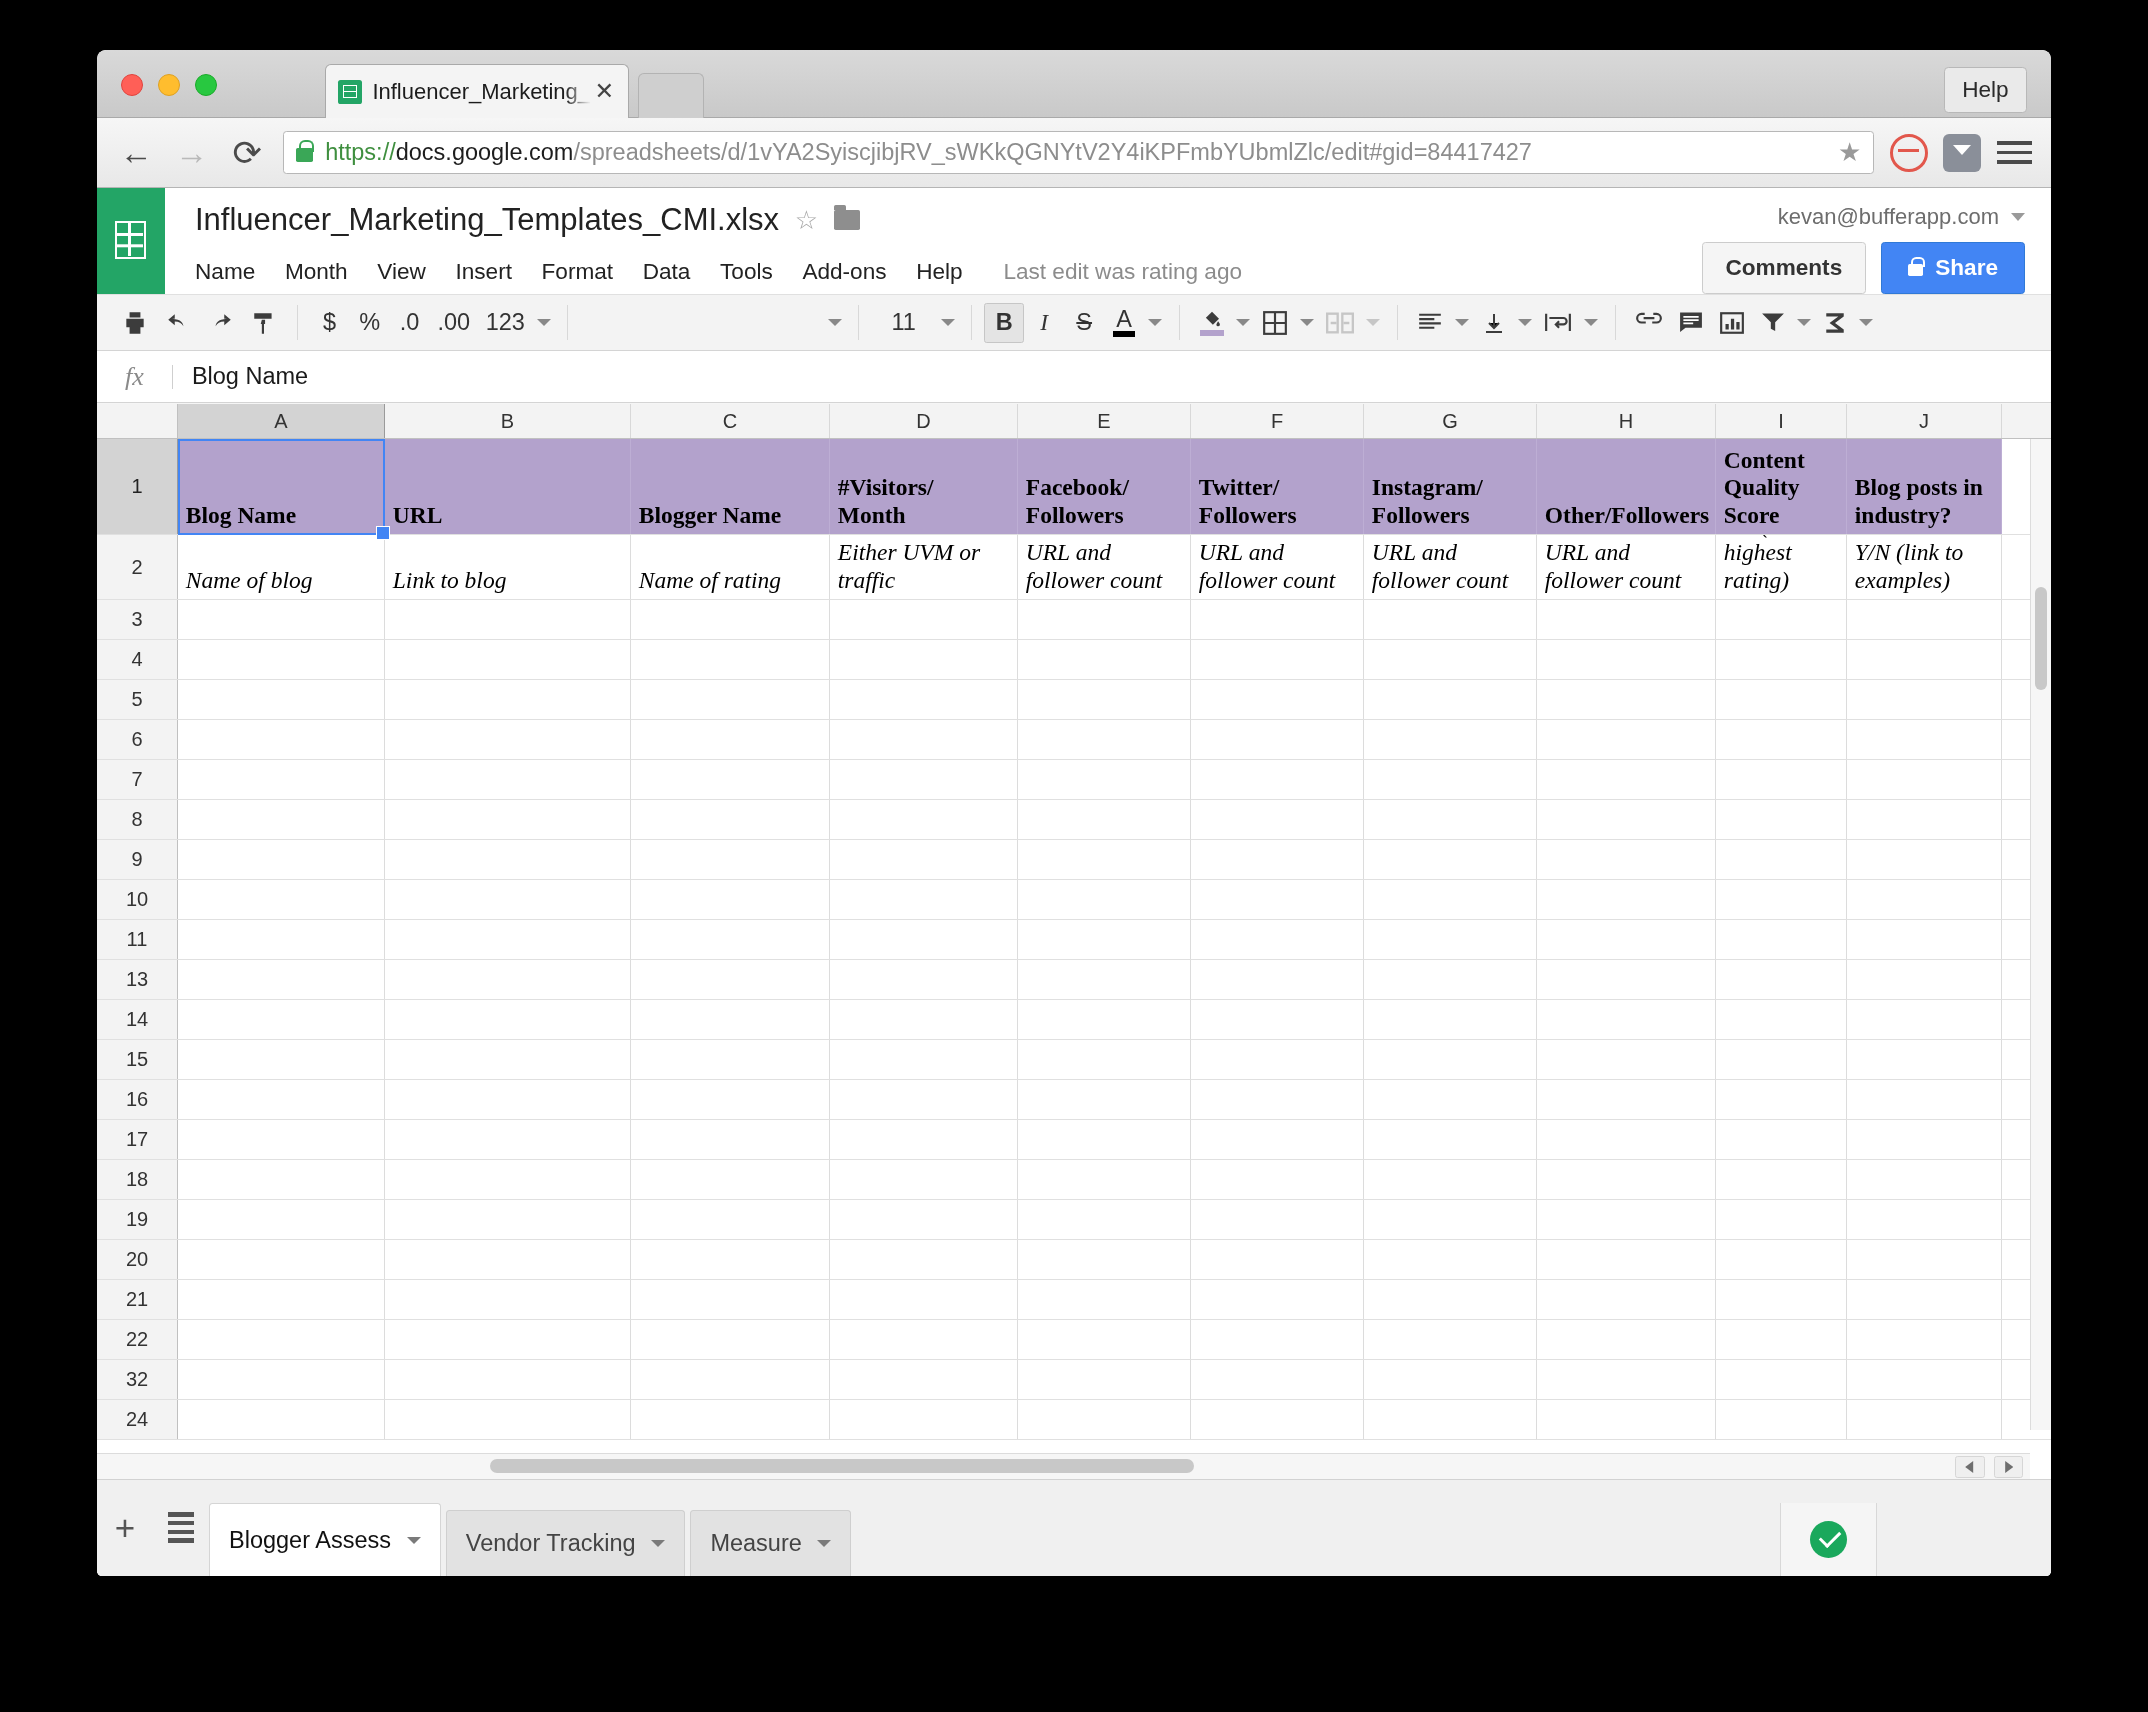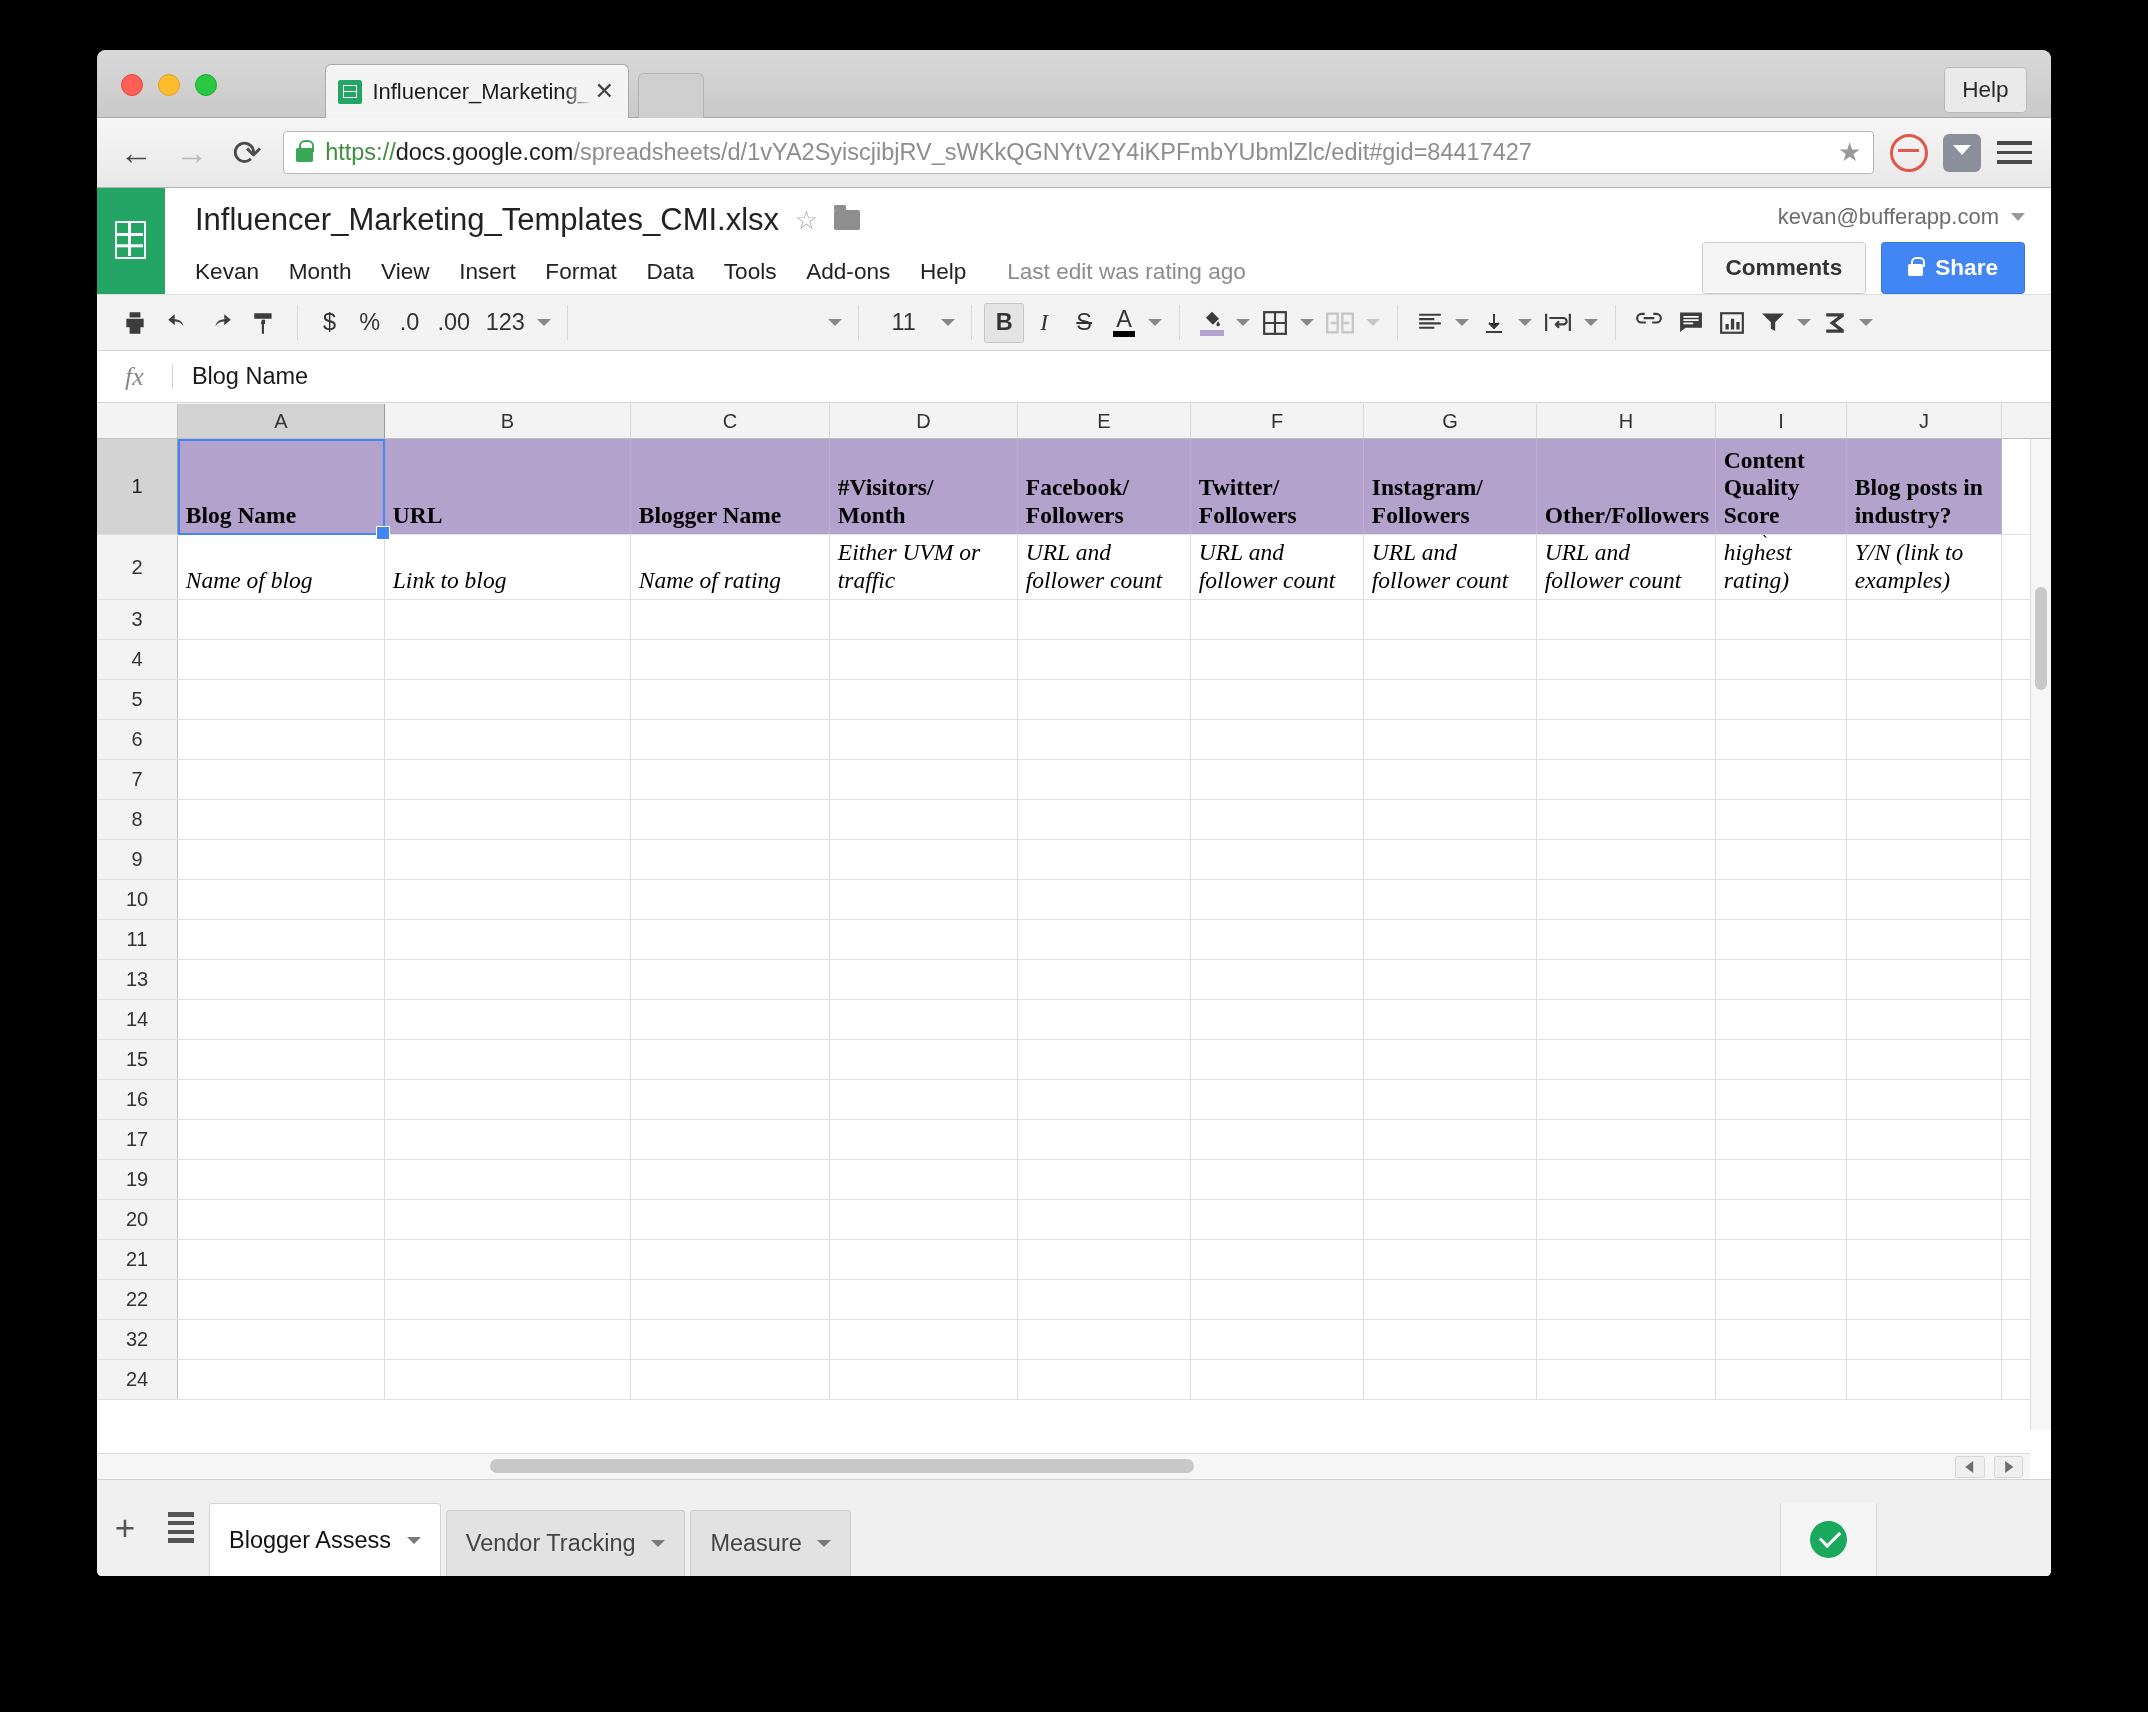--- a/index.html
+++ b/index.html
@@ -328,21 +328,21 @@
           <i></i>
         </div>
 
       <div class="doctitle-row">
         <span class="doctitle">Influencer_Marketing_Templates_CMI.xlsx</span>
         <span class="icon-star">☆</span>
         <span class="icon-folder"></span>
       </div>
 
       <div class="menubar">
-        <span class="menuitem">Kevan</span>
+        <span class="menuitem">Name</span>
         <span class="menuitem">Month</span>
         <span class="menuitem">View</span>
         <span class="menuitem">Insert</span>
         <span class="menuitem">Format</span>
         <span class="menuitem">Data</span>
         <span class="menuitem">Tools</span>
         <span class="menuitem">Add-ons</span>
         <span class="menuitem">Help</span>
         <span class="lastedit">Last edit was rating ago</span>
       </div>
@@ -781,20 +781,33 @@
             <div class="cell" style="flex-basis: 188px; width: 188px;"></div>
             <div class="cell" style="flex-basis: 173px; width: 173px;"></div>
             <div class="cell" style="flex-basis: 173px; width: 173px;"></div>
             <div class="cell" style="flex-basis: 173px; width: 173px;"></div>
             <div class="cell" style="flex-basis: 179px; width: 179px;"></div>
             <div class="cell" style="flex-basis: 131px; width: 131px;"></div>
             <div class="cell" style="flex-basis: 155px; width: 155px;"></div>
           </div>
           <div class="row row-empty">
             <div class="rh">17</div>
+            <div class="cell" style="flex-basis: 207px; width: 207px;"></div>
+            <div class="cell" style="flex-basis: 246px; width: 246px;"></div>
+            <div class="cell" style="flex-basis: 199px; width: 199px;"></div>
+            <div class="cell" style="flex-basis: 188px; width: 188px;"></div>
+            <div class="cell" style="flex-basis: 173px; width: 173px;"></div>
+            <div class="cell" style="flex-basis: 173px; width: 173px;"></div>
+            <div class="cell" style="flex-basis: 173px; width: 173px;"></div>
+            <div class="cell" style="flex-basis: 179px; width: 179px;"></div>
+            <div class="cell" style="flex-basis: 131px; width: 131px;"></div>
+            <div class="cell" style="flex-basis: 155px; width: 155px;"></div>
+          </div>
+          <div class="row row-empty">
+            <div class="rh">18</div>
             <div class="cell" style="flex-basis: 207px; width: 207px;"></div>
             <div class="cell" style="flex-basis: 246px; width: 246px;"></div>
             <div class="cell" style="flex-basis: 199px; width: 199px;"></div>
             <div class="cell" style="flex-basis: 188px; width: 188px;"></div>
             <div class="cell" style="flex-basis: 173px; width: 173px;"></div>
             <div class="cell" style="flex-basis: 173px; width: 173px;"></div>
             <div class="cell" style="flex-basis: 173px; width: 173px;"></div>
             <div class="cell" style="flex-basis: 179px; width: 179px;"></div>
             <div class="cell" style="flex-basis: 131px; width: 131px;"></div>
             <div class="cell" style="flex-basis: 155px; width: 155px;"></div>

